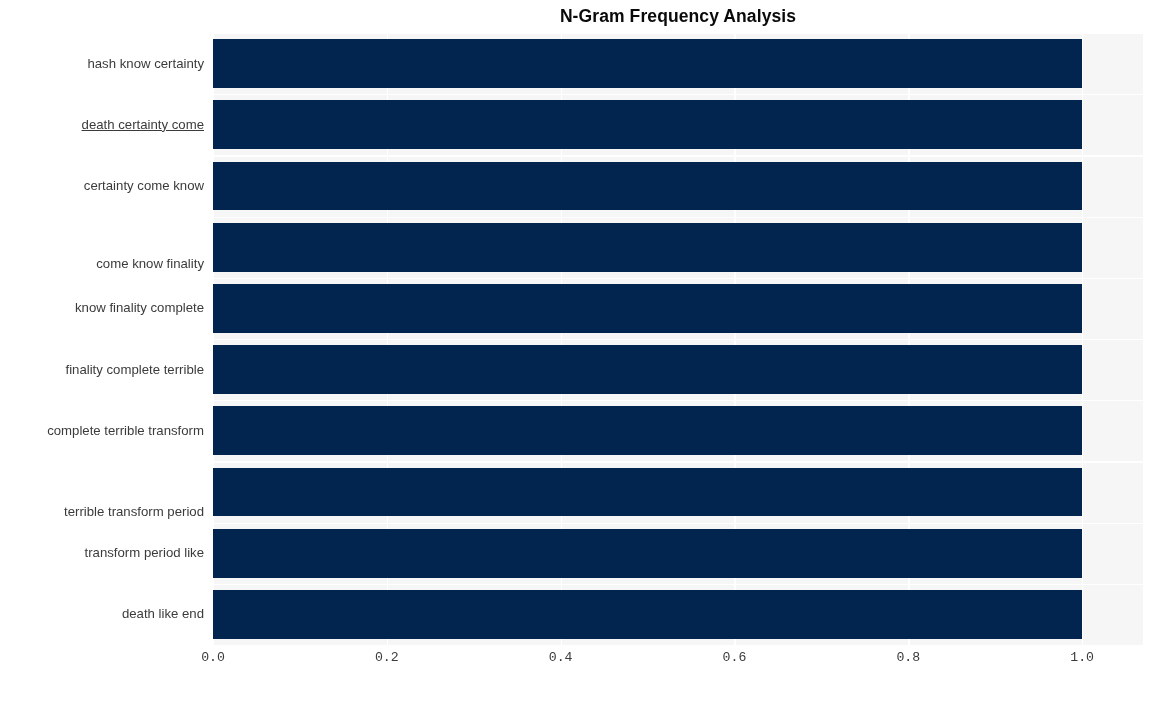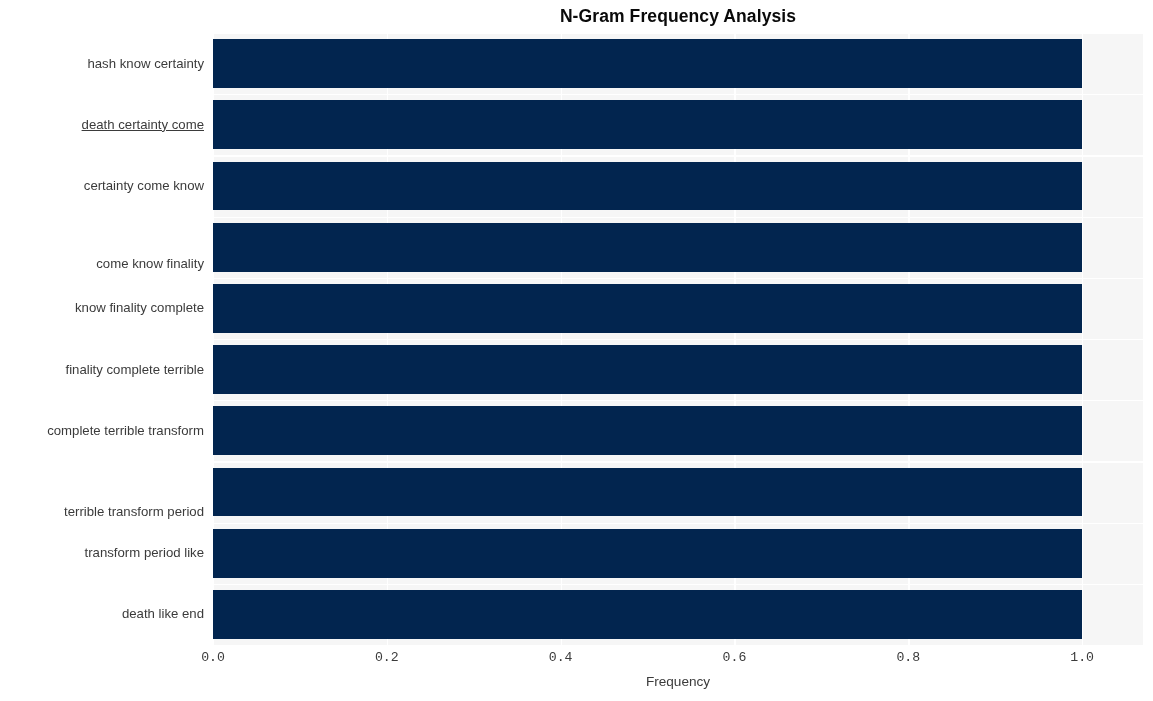--- a/index.html
+++ b/index.html
@@ -179,15 +179,14 @@
     </div>
   <div id="x-tick-layer">
       <div class="xtick" style="left: 213px;">0.0</div>
       <div class="xtick" style="left: 386.832px;">0.2</div>
       <div class="xtick" style="left: 560.664px;">0.4</div>
       <div class="xtick" style="left: 734.495px;">0.6</div>
       <div class="xtick" style="left: 908.327px;">0.8</div>
       <div class="xtick" style="left: 1082.16px;">1.0</div>
     </div>
 
-  <div id="x-axis-label">Frequency</div>
 
 </div>
 
 </body></html>

